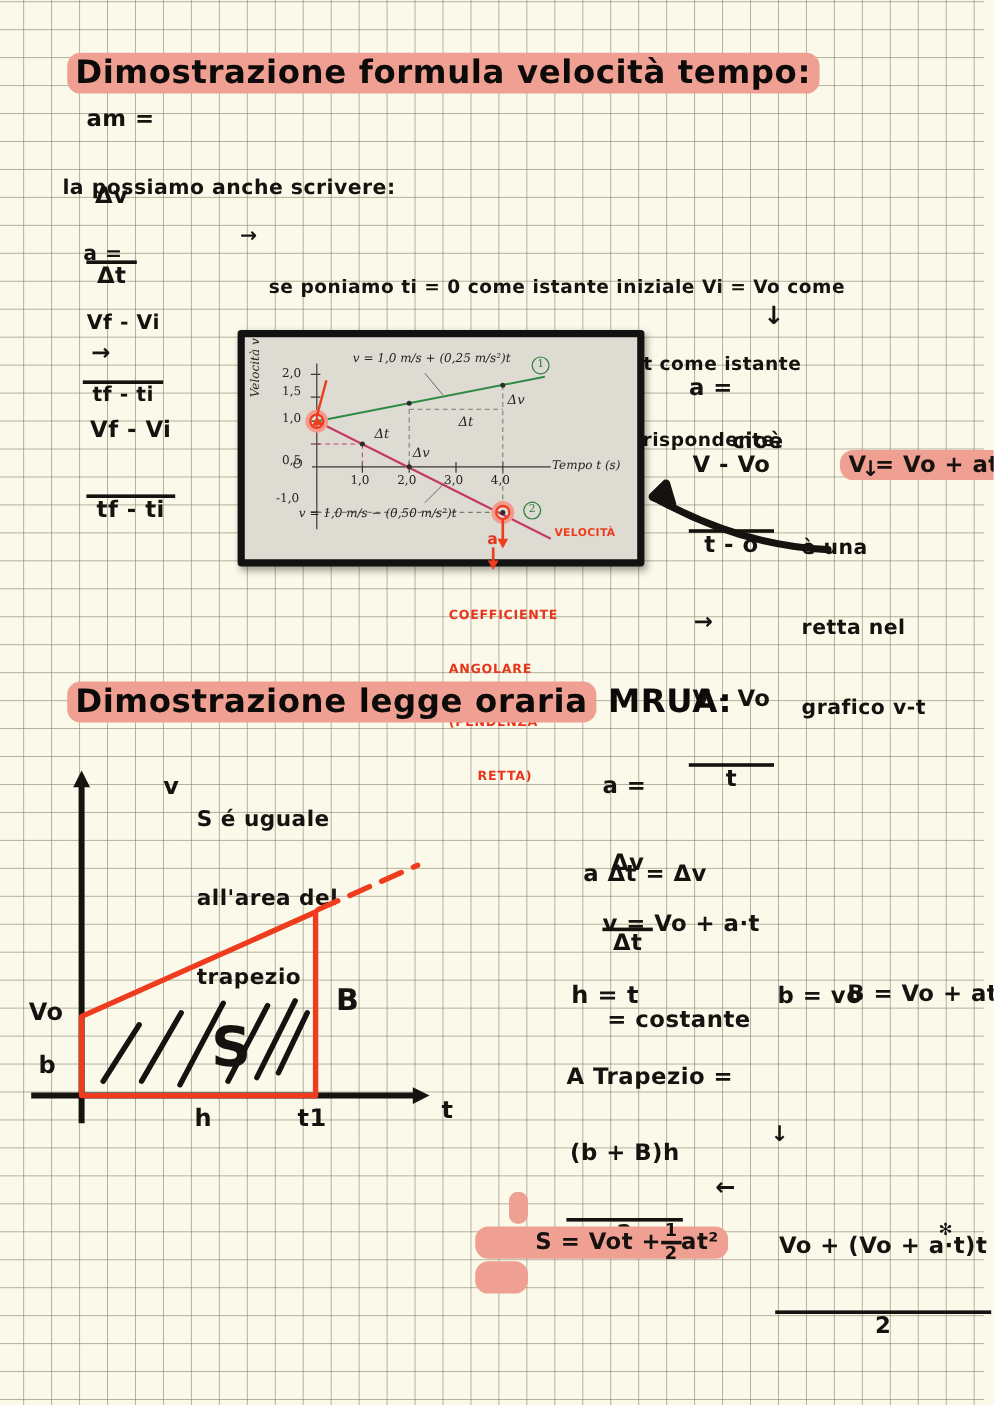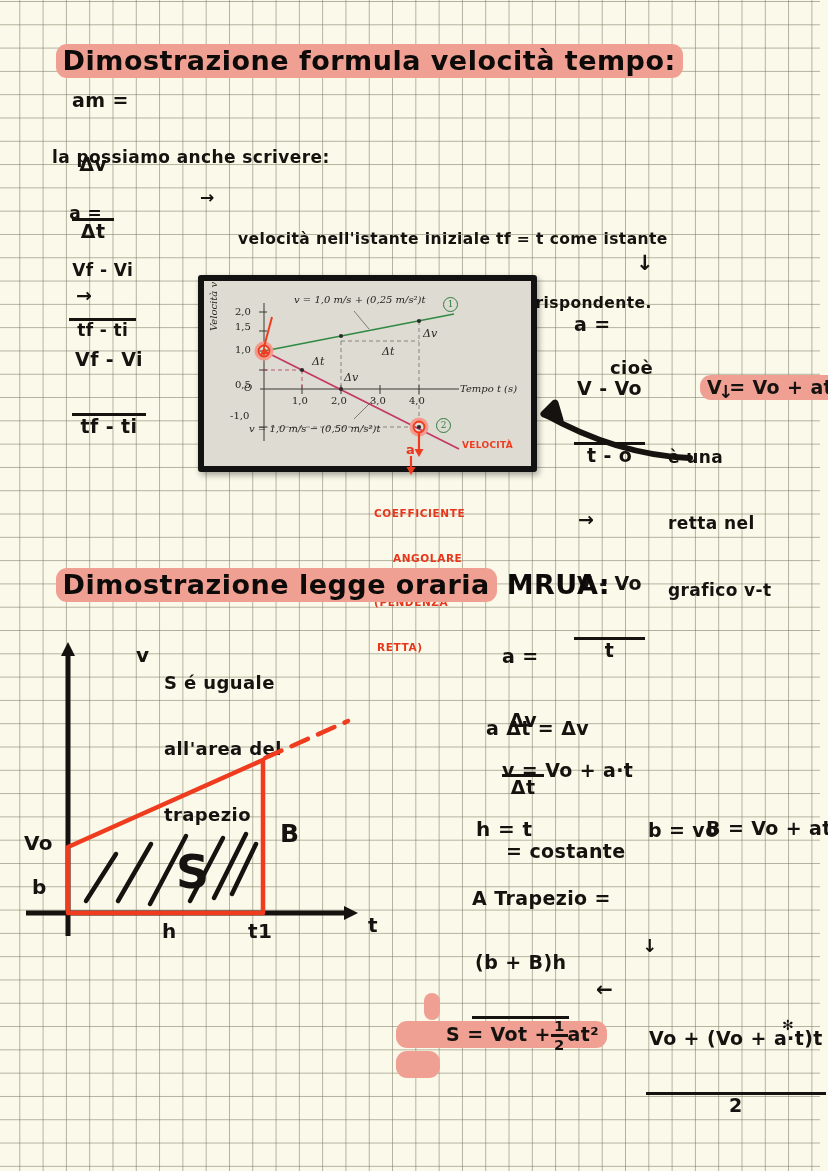--- a/index.html
+++ b/index.html
@@ -98,20 +98,21 @@
 
   <div class="hw" style="left:44px;top:184px;font-size:17px;">
     <span class="inl">a =</span>
     <span class="frac inl">
       <span class="num">Vf - Vi</span>
       <span class="den">tf - ti</span>
     </span>
   </div>
   <div class="hw" style="left:200px;top:188px;font-size:17px;">→</div>
   <div class="hw" style="left:224px;top:186px;font-size:15.5px;line-height:1.38;">
+    <div>se poniamo ti = 0 come istante iniziale Vi = Vo come</div>
     <div style="margin-left:14px;">velocità nell'istante iniziale tf = t come istante</div>
     <div style="margin-left:14px;">finale e Vf = V come velocità corrispondente.</div>
   </div>
 
   <div class="hw" style="left:636px;top:252px;font-size:21px;">↓</div>
 
   <div class="hw" style="left:546px;top:292px;font-size:19px;">
     <span class="inl">a =</span>
     <span class="frac inl">
       <span class="num">V - Vo</span>
@@ -225,23 +226,23 @@
     </div>
   </div>
 
   <div class="hw red" style="left:406px;top:443px;font-size:13px;">a</div>
   <svg style="position:absolute;left:402px;top:456px;width:20px;height:22px;">
     <path d="M 9,0 L 9,14" stroke="#ef3b1e" stroke-width="2.2"></path>
     <path d="M 9,19 l 4.5,-8 l -9,0 z" fill="#ef3b1e"></path>
   </svg>
   <div class="hw red" style="left:374px;top:476px;font-size:10.5px;line-height:1.42;letter-spacing:.6px;">
     <div>COEFFICIENTE</div>
-    <div style="margin-left:19px;">ANGOLARE</div>
+    <div style="margin-left:0;">ANGOLARE</div>
     <div>(PENDENZA</div>
-    <div style="margin-left:3px;">RETTA)</div>
+    <div style="margin-left:24px;">RETTA)</div>
   </div>
 
   <div class="hw" style="left:164px;top:628px;font-size:18px;line-height:1.22;">
     <div>S é uguale</div>
     <div>all'area del</div>
     <div>trapezio</div>
   </div>
 
   <div class="hw title" style="left:16px;top:540px;">
     <span class="hl">Dimostrazione legge oraria</span><span> MRUA:</span>

